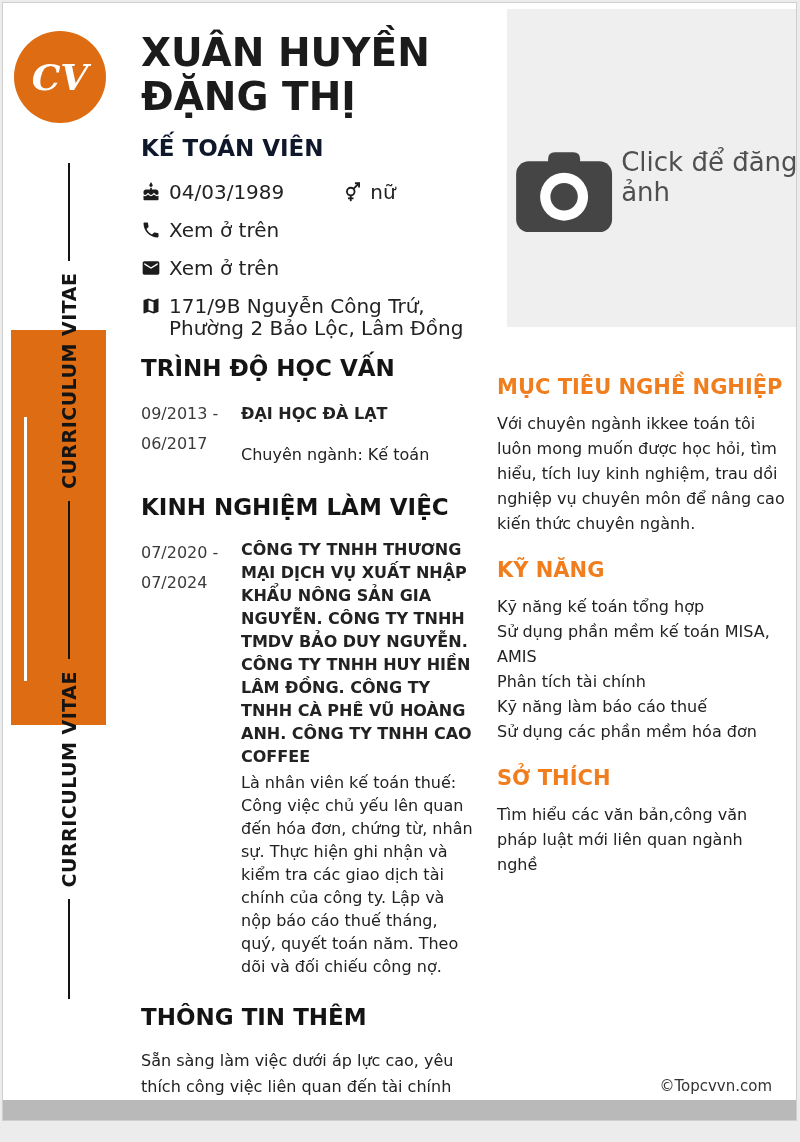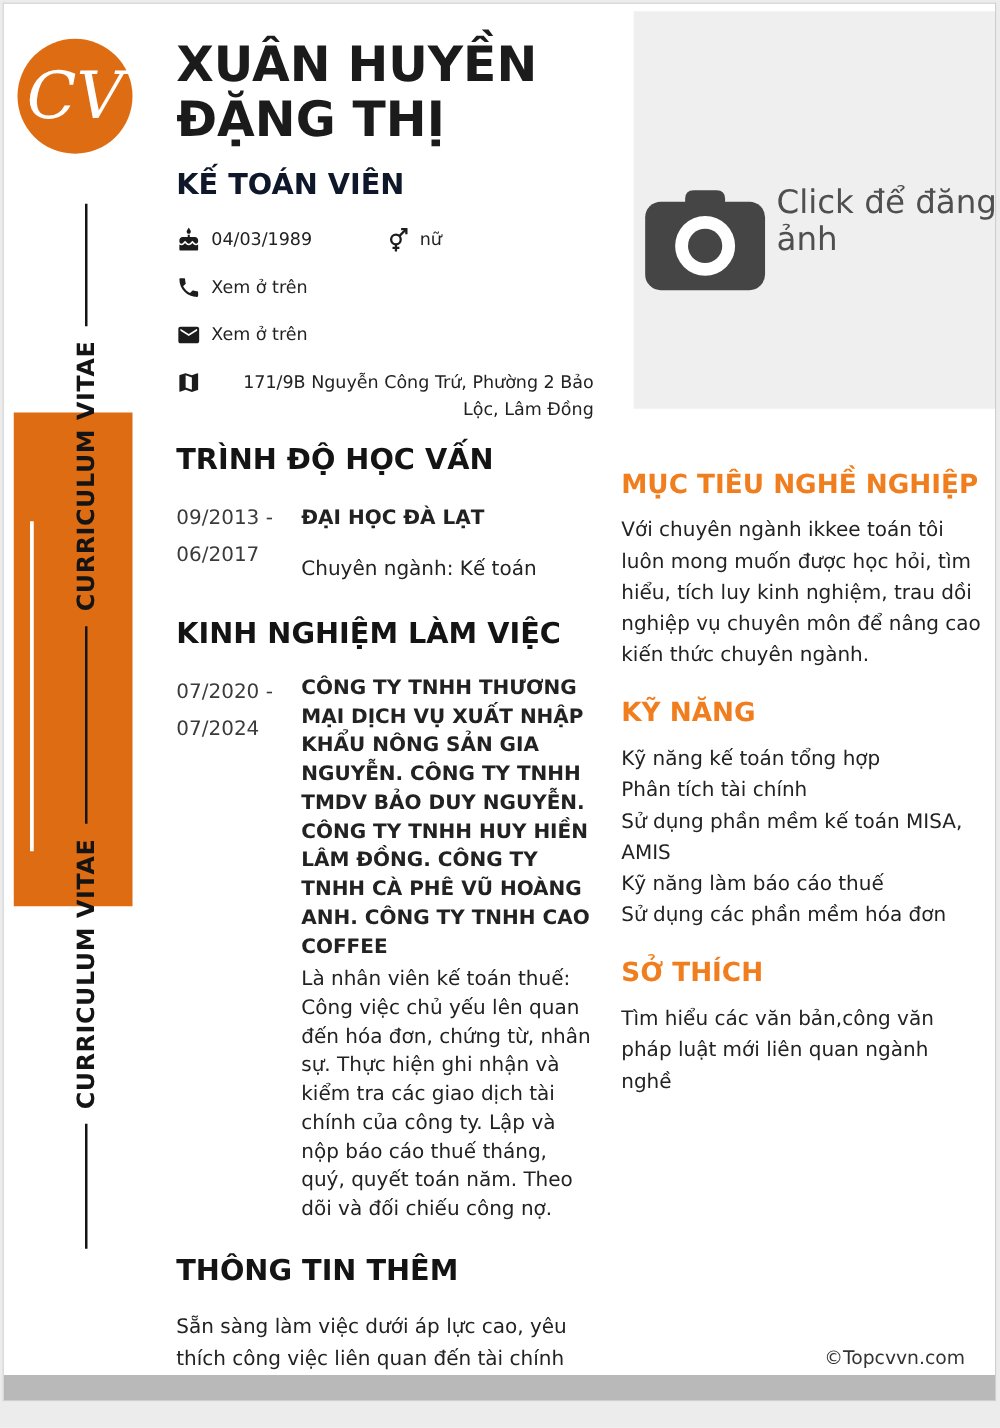--- a/index.html
+++ b/index.html
@@ -1,33 +1,33 @@
 <!DOCTYPE html>
 <html><head>
 <meta charset="utf-8">
 <style>
   * { margin:0; padding:0; box-sizing:border-box; }
   html,body { width:800px; height:1142px; background:#ececec; font-family:"DejaVu Sans","Liberation Sans",sans-serif; }
   .page { position:absolute; left:2px; top:2px; width:795px; height:1119px; background:#fff; border:1px solid #cfcfcf; overflow:hidden; }
 
   
   .cv-circle { position:absolute; left:11px; top:28px; width:92px; height:92px; border-radius:50%; background:var(--accent); display:flex; align-items:center; justify-content:center; }
-  .cv-circle span { color:#fff; font-family:"DejaVu Serif","Liberation Serif",serif; font-style:italic; font-weight:normal; font-size:52px; }
+  .cv-circle span { color:#fff; font-family:"DejaVu Serif","Liberation Serif",serif; font-style:italic; font-weight:bold; font-size:36px; }
   .orange-block { position:absolute; left:8px; top:327px; width:95px; height:395px; background:var(--accent); }
   .white-line { position:absolute; left:21px; top:414px; width:3px; height:264px; background:#fff; }
   .v-strip { position:absolute; left:-394px; top:562px; width:920px; height:32px; transform:rotate(-90deg); display:flex; align-items:center; justify-content:center; gap:12px; }
   .v-strip .rule { height:2px; background:#141414; }
   .v-strip .vt { font-size:19px; font-weight:bold; color:#141414; letter-spacing:.5px; white-space:nowrap; }
 
   
   .col-left { position:absolute; left:138px; top:28px; width:334px; color:#222; }
   .name { font-size:39px; font-weight:bold; line-height:44px; color:#1b1b1b; }
   .job-title { margin-top:16px; font-size:23px; font-weight:bold; color:#0f172a; }
   .contact { margin-top:20px; }
-  .c-row { display:flex; align-items:flex-start; margin-bottom:16px; font-size:14px; line-height:22px;text-align:right; }
+  .c-row { display:flex; align-items:flex-start; margin-bottom:16px; font-size:20px; line-height:22px; }
   .c-row svg { width:20px; height:20px; flex:0 0 20px; margin-right:8px; margin-top:1px; color:#1c1c1c; }
   .c-pair { display:flex; width:100%; }
   .c-pair .g2 { display:flex; margin-left:58px; }
   .sec-h { font-size:23px; font-weight:bold; color:#141414; margin-top:26px; margin-bottom:18px; }
   .grid { display:grid; grid-template-columns:98px 1fr; column-gap:2px; }
   .dates { font-size:16px; line-height:30px; color:#3a3a3a; }
   .school { font-size:16px; font-weight:bold; line-height:30px; }
   .edu-sub { font-size:16px; line-height:27px; margin-top:12px; }
   .company { font-size:16px; font-weight:bold; line-height:23px; }
   .exp-desc { font-size:16px; line-height:23px; margin-top:3px; }
@@ -155,22 +155,22 @@
     <div class="photo-label">Click để đăng ảnh</div>
   </div>
 
   <div class="col-right">
     <div class="oh">MỤC TIÊU NGHỀ NGHIỆP</div>
     <div class="para">Với chuyên ngành ikkee toán tôi luôn mong muốn được học hỏi, tìm hiểu, tích luy kinh nghiệm, trau dồi nghiệp vụ chuyên môn  để nâng cao kiến thức chuyên ngành.</div>
 
     <div class="oh mt">KỸ NĂNG</div>
     <div>
       <div class="skill">Kỹ năng kế toán tổng hợp</div>
+      <div class="skill">Sử dụng phần mềm kế toán MISA, AMIS</div>
       <div class="skill">Phân tích tài chính</div>
-      <div class="skill">Sử dụng phần mềm kế toán MISA, AMIS</div>
       <div class="skill">Kỹ năng làm báo cáo thuế</div>
       <div class="skill">Sử dụng các phần mềm hóa đơn</div>
     </div>
 
     <div class="oh mt">SỞ THÍCH</div>
     <div class="para">Tìm hiểu các văn bản,công văn pháp luật mới liên quan ngành nghề</div>
   </div>
 
   <div class="credit">©Topcvvn.com</div>
   <div class="bottom-bar"></div>

